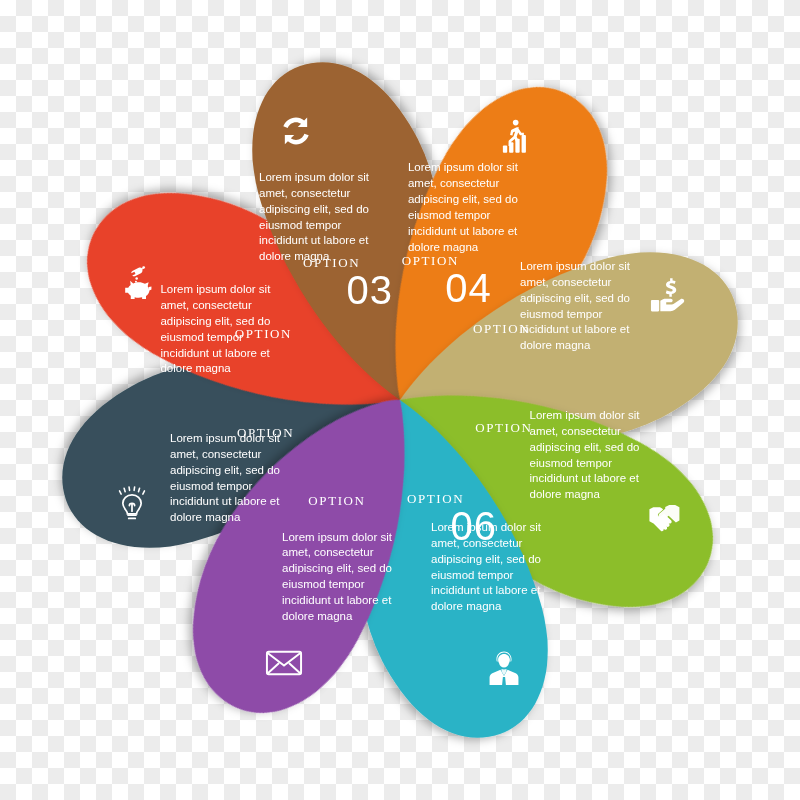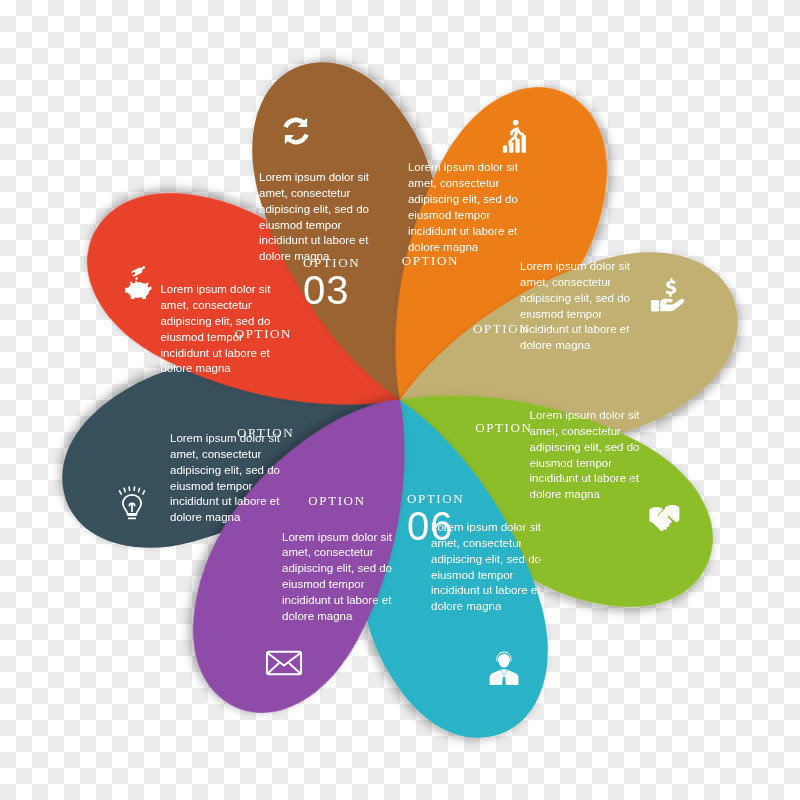--- a/index.html
+++ b/index.html
@@ -19,21 +19,21 @@
   .petal-text{
     position:absolute;
     color:#ffffff;
     pointer-events:none;
   }
   .opt-label{
     font-size:13px;letter-spacing:1.6px;font-weight:400;
     text-align:left;line-height:1;font-family:Liberation Serif, serif;
   }
   .opt-num{
-    font-size:40px;font-weight:300;text-align:left;line-height:1.05;
+    font-size:40px;font-weight:300;text-align:right;line-height:1.05;
     letter-spacing:1px;
   }
   .opt-body{
     font-size:11.5px;line-height:1.38;font-weight:400;
   }
   .icon-wrap{position:absolute;}
   .icon-wrap svg{display:block;}
 </style>
 </head>
 <body>
@@ -95,20 +95,21 @@
       </div>
       <div class="petal-text opt-body" style="left: 259px; top: 170px; width: 110px;">Lorem ipsum dolor sit amet, consectetur adipiscing elit, sed do eiusmod tempor incididunt ut labore et dolore magna</div>
       <div class="icon-wrap" style="left: 275px; top: 111px;">
         <svg width="42" height="42" viewBox="0 0 64 64" fill="#fff">
         <path d="M32 10c-8.8 0-16.4 5.6-19.3 13.4l6.6 2.5C21.4 20.5 26.3 17 32 17c2.9 0 5.5.9 7.7 2.4l-5 5H49V10l-4.6 4.6C40.9 11.7 36.7 10 32 10z"></path>
         <path d="M51.3 37.1l-6.6-2.5C42.6 40.5 37.7 44 32 44c-2.9 0-5.6-.9-7.8-2.5l5.1-5.1H15v14.4l4.7-4.7C23.2 49.2 27.4 51 32 51c8.8 0 16.4-5.6 19.3-13.9z"></path>
       </svg>
       </div>
       <div class="petal-text" style="left: 401.669px; top: 253.792px; width: 90px;">
         <div class="opt-label">OPTION</div>
+        <div class="opt-num">04</div>
       </div>
       <div class="petal-text opt-body" style="left: 407.933px; top: 160.445px; width: 110px;">Lorem ipsum dolor sit amet, consectetur adipiscing elit, sed do eiusmod tempor incididunt ut labore et dolore magna</div>
       <div class="icon-wrap" style="left: 494.966px; top: 115.956px;">
         <svg width="42" height="42" viewBox="0 0 64 64" fill="#fff">
         <circle cx="31.5" cy="10" r="4.3"></circle>
         <path d="M36.4 17.6c-.9-.7-2.1-.8-3.2-.3l-7.3 3.4c-.9.4-1.5 1.2-1.7 2.1l-1.2 6.1 3.6.7.9-4.6 3.2-1.5-2.4 7.5-6.8 6.1c-.5.5-.8 1.1-.8 1.8l-.1 6.9h3.8l.1-6 5.5-4.7 2.5 5.1v5.6h3.9v-6.3c0-.5-.1-1-.3-1.4l-3-6.3 2.2-6.6 2.2 3.2c.4.6 1.1 1 1.8 1h4.7v-3.7h-3.9l-3.7-5.9c-.2-.3-.4-.6-.7-.8z"></path>
         <rect x="12" y="45" width="6.6" height="11" rx="1.4"></rect>
         <rect x="21.5" y="40" width="6.6" height="16" rx="1.4"></rect>
         <rect x="31" y="34.5" width="6.6" height="21.5" rx="1.4"></rect>
         <rect x="40.5" y="29" width="6.6" height="27" rx="1.4"></rect>

